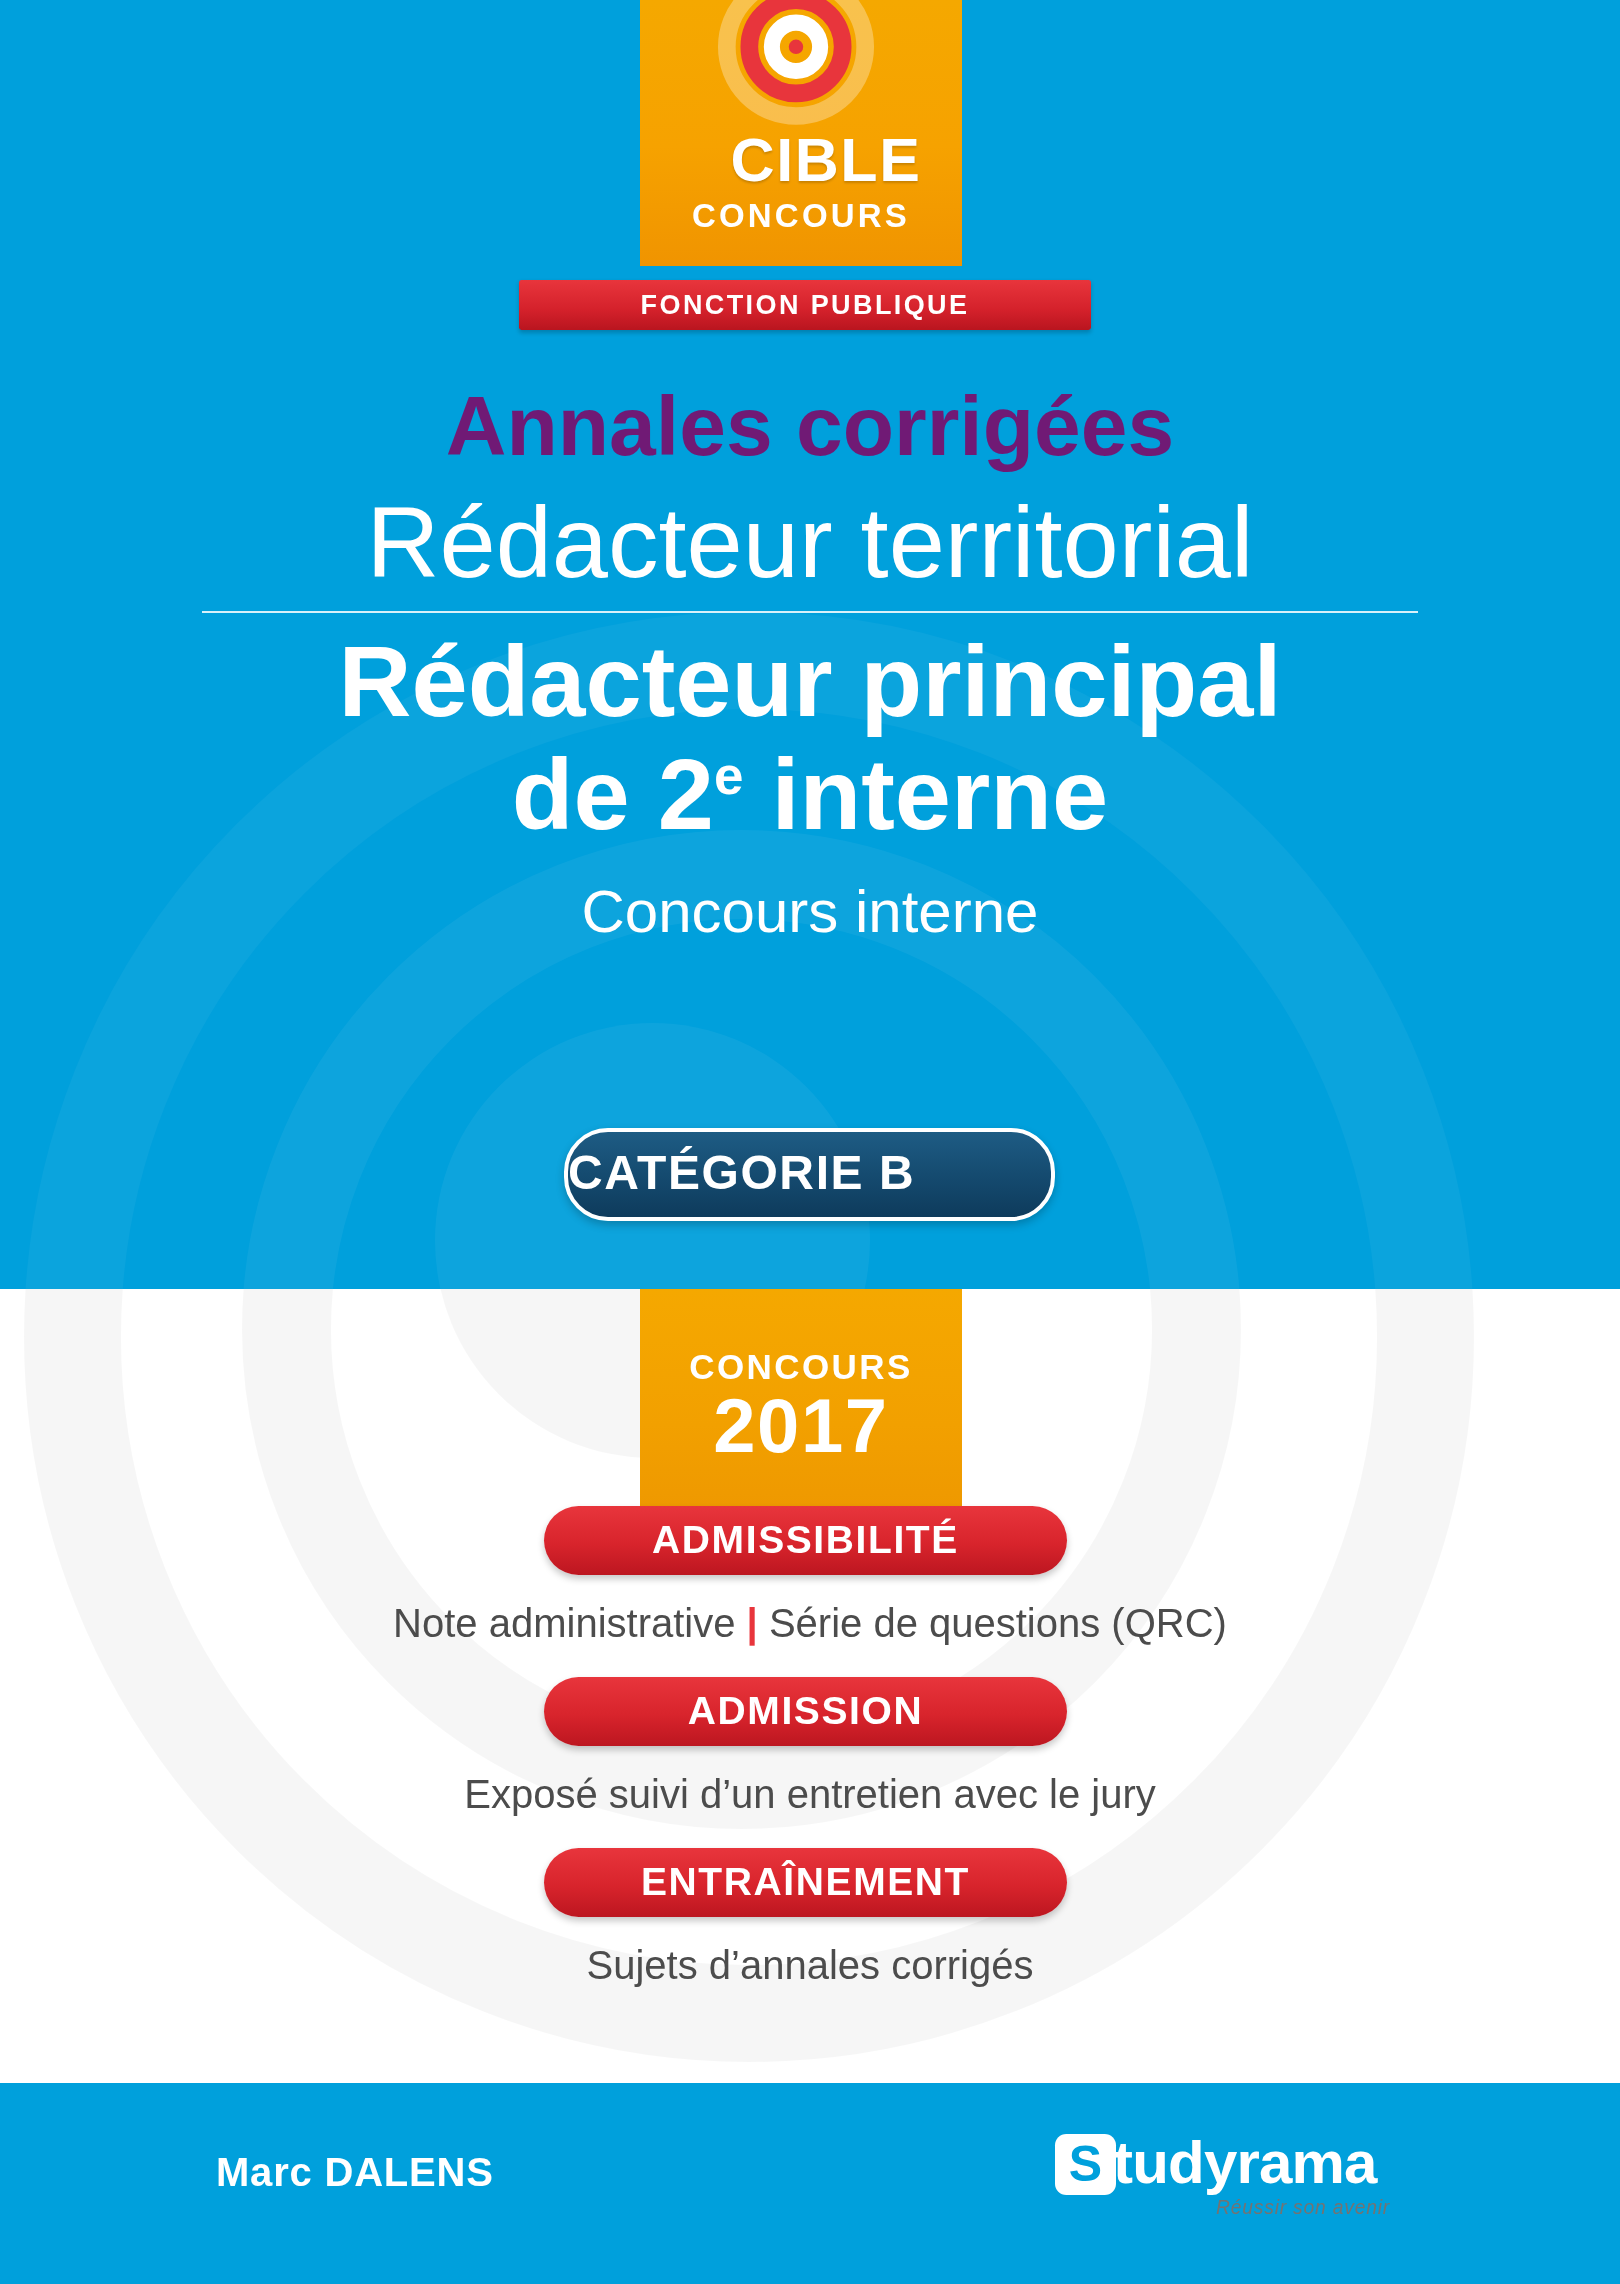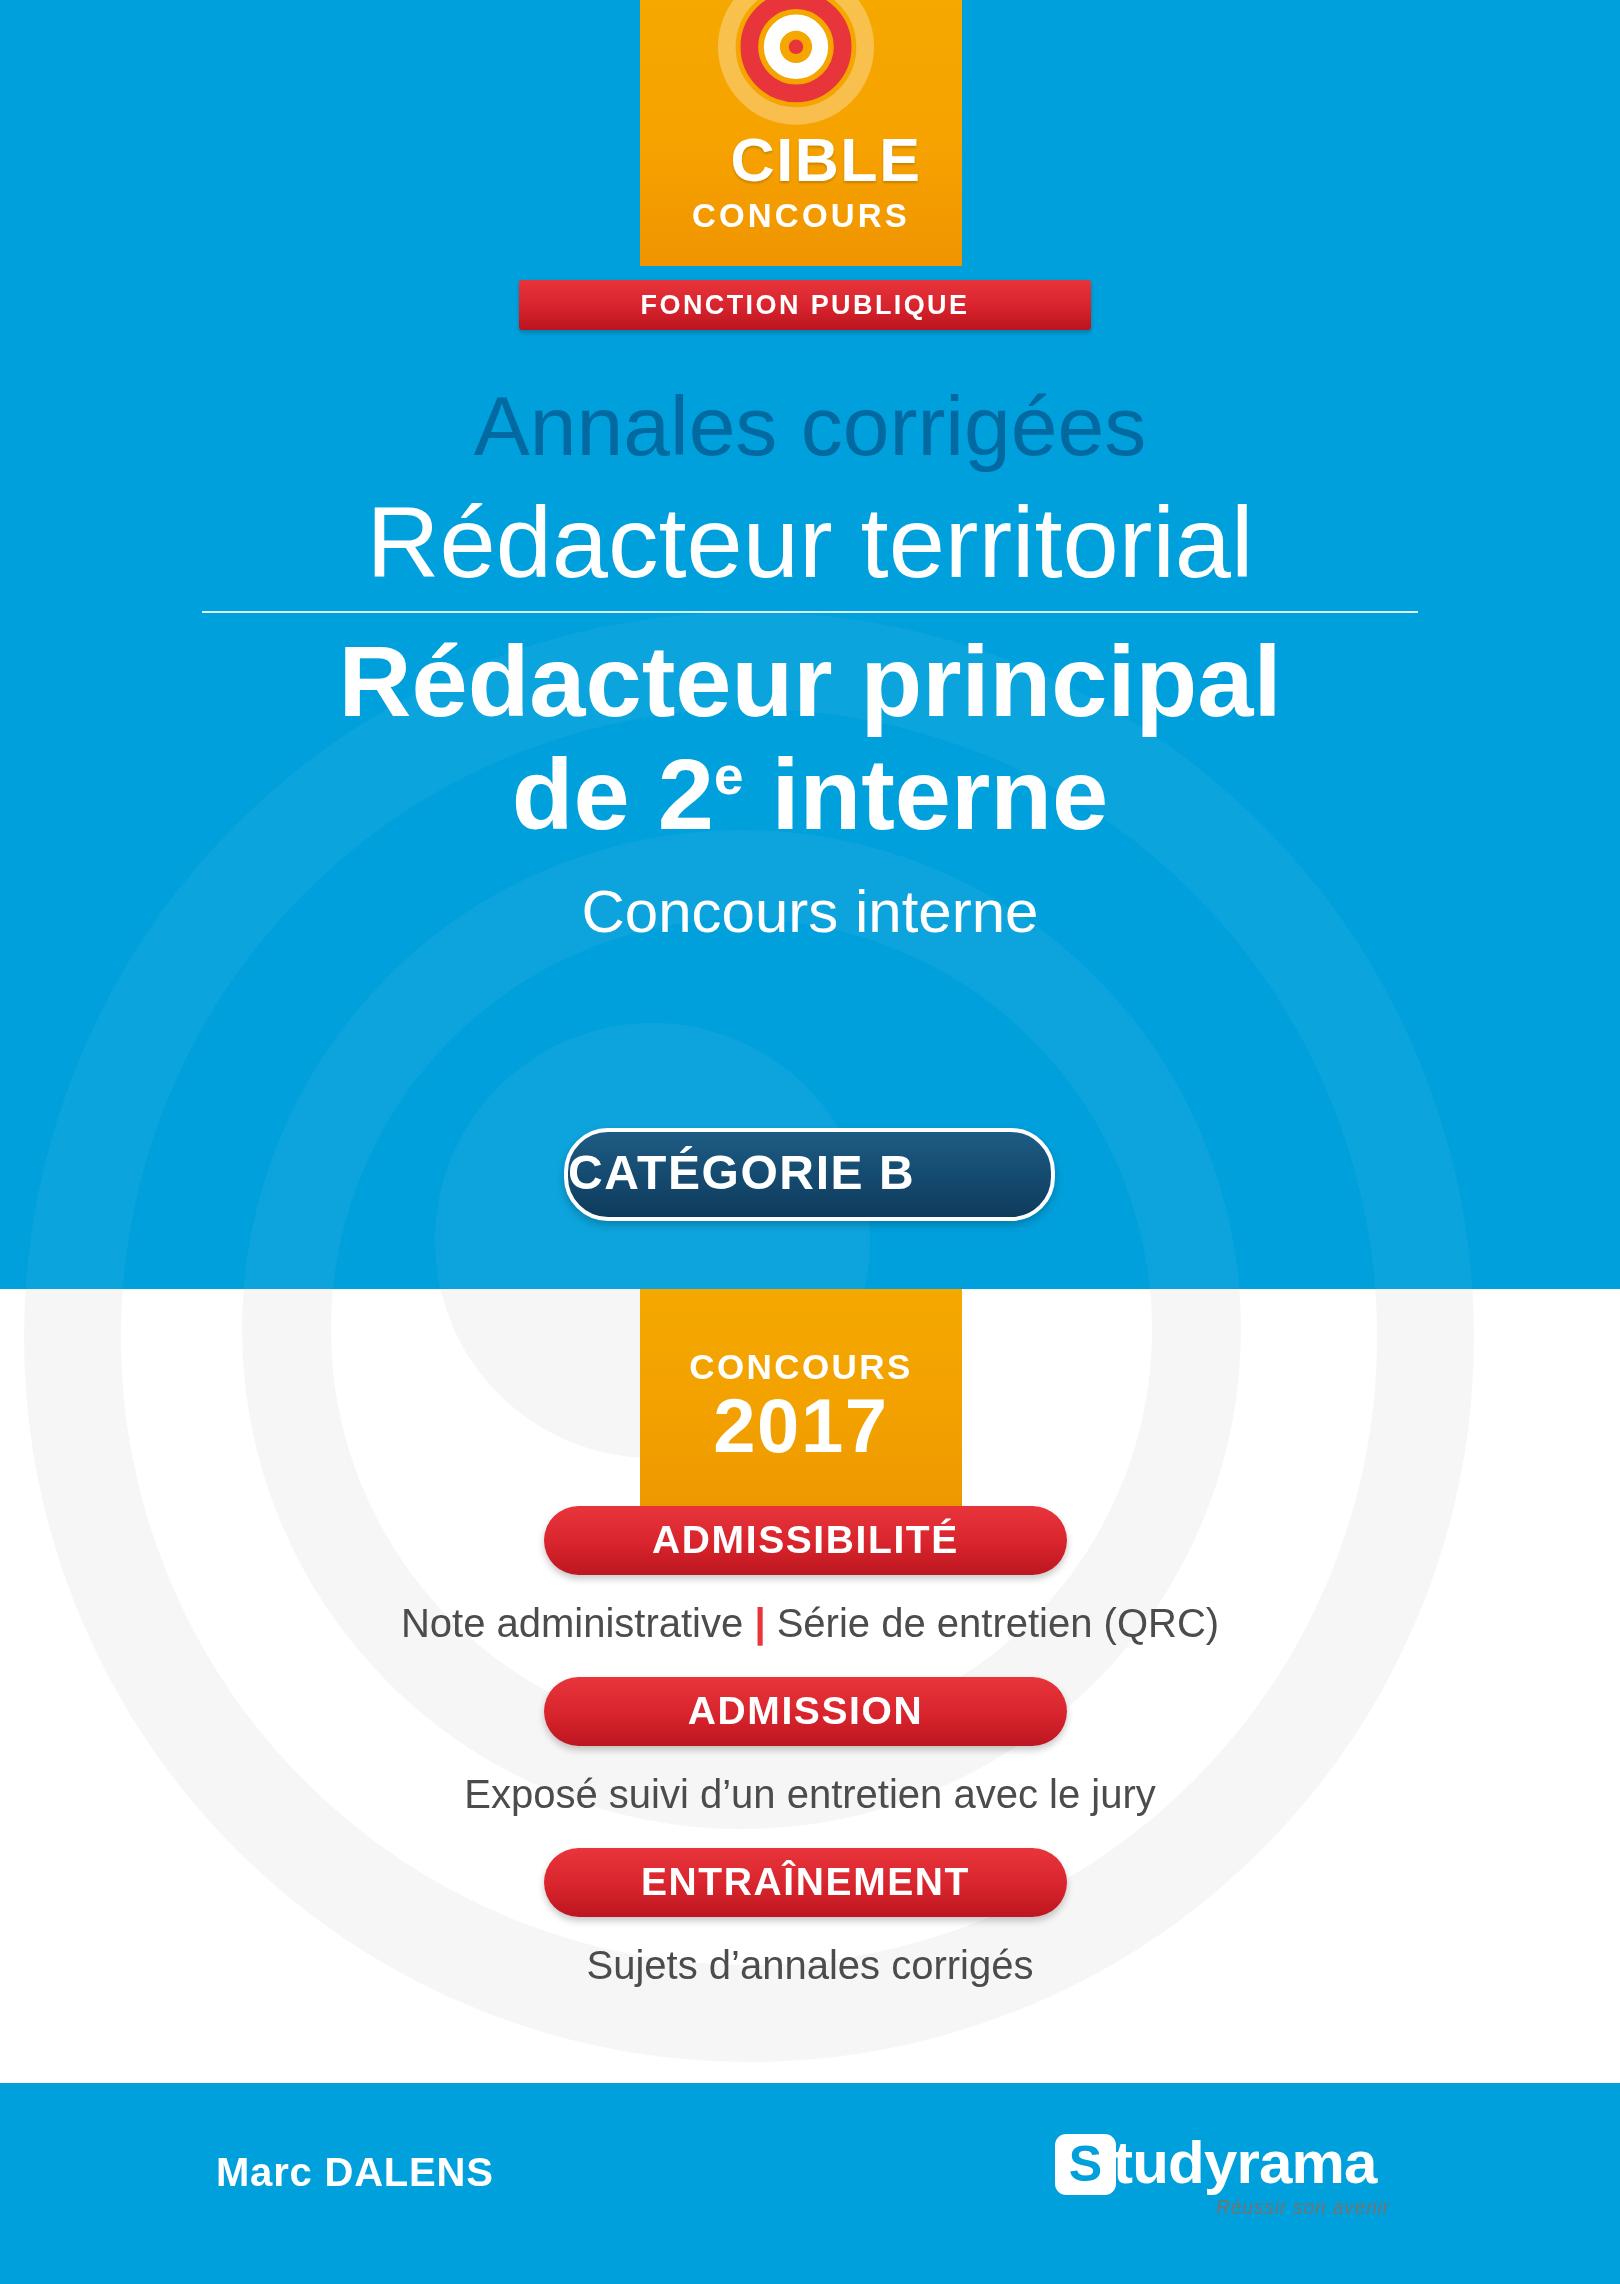--- a/index.html
+++ b/index.html
@@ -175,23 +175,23 @@
   
   .title-block {
     position: absolute;
     left: 0;
     top: 379px;
     width: 1620px;
     text-align: center;
     z-index: 10;
   }
   .t-annales {
-    color: #0369a1;
+    color: #701a75;
     font-size: 84px;
-    font-weight: 400;
+    font-weight: 700;
     letter-spacing: 0px;
     line-height: 95px;
   }
   .t-main1 {
     color: #ffffff;
     font-size: 101px;
     font-weight: normal;
     line-height: 121px;
     margin-top: 8px;
   }
@@ -446,21 +446,21 @@
     <div class="label">CATÉGORIE B</div>
   </div>
 
   <div class="orange-tab"></div>
   <div class="concours-word">CONCOURS</div>
   <div class="year-word">2017</div>
 
   <div class="red-pill pill-admissibilite">
     <div class="label">ADMISSIBILITÉ</div>
   </div>
-  <div class="caption cap-admissibilite"><span>Note administrative </span><span class="sep">|</span><span> Série de entretien (QRC)</span></div>
+  <div class="caption cap-admissibilite"><span>Note administrative </span><span class="sep">|</span><span> Série de questions (QRC)</span></div>
 
   <div class="red-pill pill-admission">
     <div class="label">ADMISSION</div>
   </div>
   <div class="caption cap-admission">Exposé suivi d’un entretien avec le jury</div>
 
   <div class="red-pill pill-entrainement">
     <div class="label">ENTRAÎNEMENT</div>
   </div>
   <div class="caption cap-entrainement">Sujets d’annales corrigés</div>

